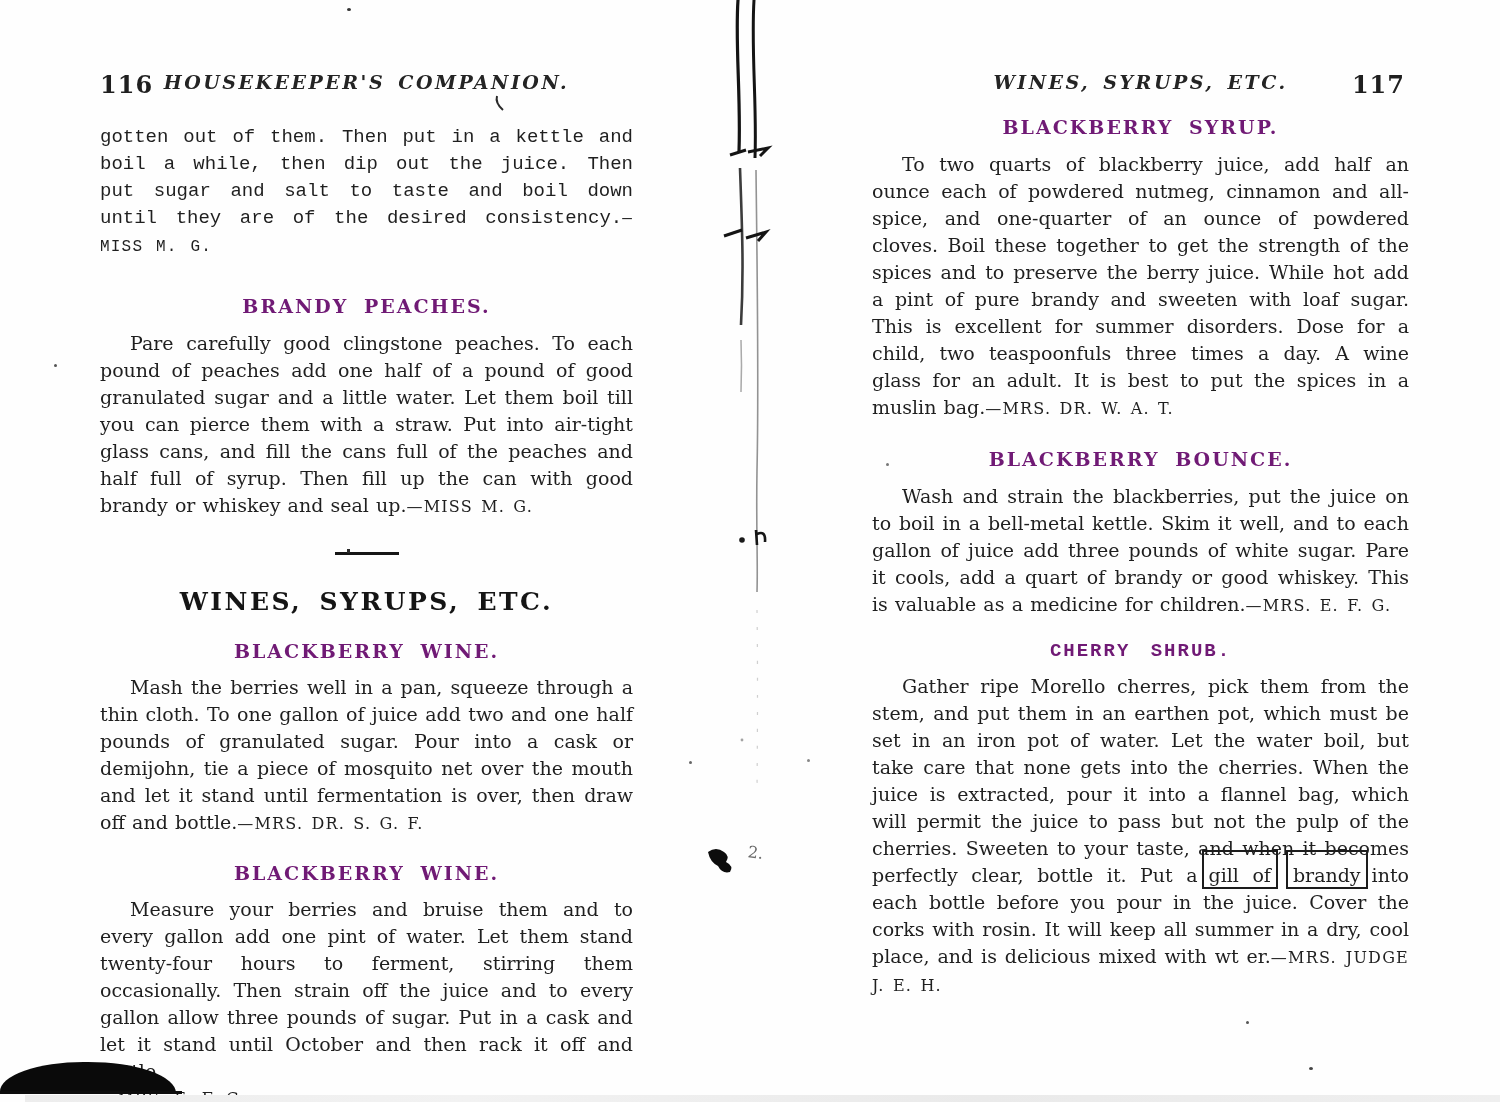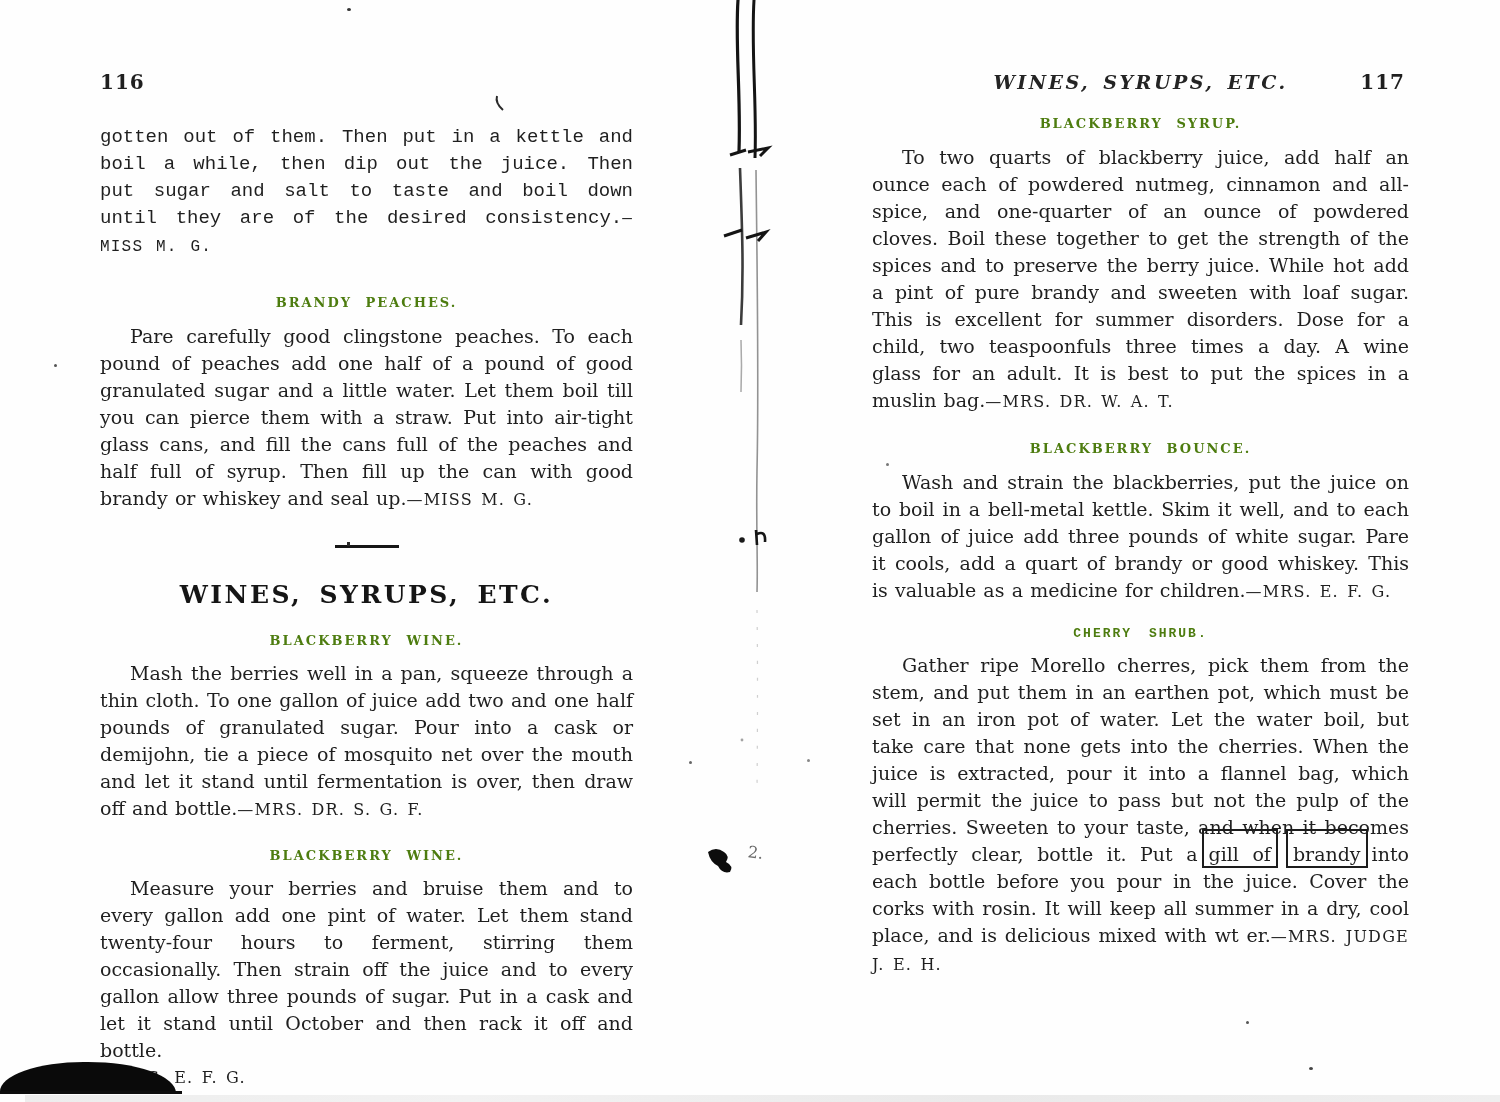--- a/index.html
+++ b/index.html
@@ -16,21 +16,21 @@
   .page-left  { left: 100px; width: 533px; }
   .page-right { left: 872px; width: 537px; }
 
   .page-head {
     position: relative;
     height: 30px;
     margin-bottom: 16px;
   }
   .page-num {
     position: absolute; top: 0;
-    font-weight: bold; font-size: 20px;
+    font-weight: bold; font-size: 24px;
     letter-spacing: 1px;
   }
   .page-num.left-pos  { left: 0; }
   .page-num.right-pos { right: 4px; }
   .running-head {
     position: absolute; top: 1px; left: 0; right: 0;
     text-align: center;
     font-style: italic; font-weight: bold;
     font-size: 19px; letter-spacing: 2.5px;
     word-spacing: 4px;
@@ -49,24 +49,24 @@
   .attribution {
     font-size: 16px;
     letter-spacing: 1.2px;
     word-spacing: 2px;
   }
   .attribution.block { display: block; text-align: left; text-indent: 0; }
 
   .recipe-heading {
     text-align: center;
     font-weight: bold;
-    font-size: 13px;
+    font-size: 19px;
     letter-spacing: 2px;
     word-spacing: 7px;
-    color: #4d7c0f;
+    color: #701a75;
     margin: 0;
   }
 
   .chapter-heading {
     text-align: center;
     font-weight: bold;
     font-size: 25px;
     letter-spacing: 2.5px;
     word-spacing: 6px;
     color: #151515;
@@ -126,20 +126,21 @@
     background: linear-gradient(to right, #ededed 0%, #f2f2f2 30%, #eaeaea 65%, #efefef 100%);
   }
 </style>
 </head>
 <body>
 
 <div class="page-col page-left">
 
   <div class="page-head">
     <span class="page-num left-pos">116</span>
+    <span class="running-head">HOUSEKEEPER'S COMPANION.</span>
   </div>
 
   <p class="para no-indent m-intro"><span>gotten out of them.  Then put in a kettle and boil a while, then dip out the juice.  Then put sugar and salt to taste and boil down until they are of the desired consistency.</span><span class="attribution">—MISS M. G.</span></p>
 
   <h3 class="recipe-heading h-brandy">BRANDY PEACHES.</h3>
 
   <p class="para"><span>Pare carefully good clingstone peaches.  To each pound of peaches add one half of a pound of good granulated sugar and a little water.  Let them boil till you can pierce them with a straw.  Put into air-tight glass cans, and fill the cans full of the peaches and half full of syrup.  Then fill up the can with good brandy or whiskey and seal up.</span><span class="attribution">—MISS M. G.</span></p>
 
   <div class="divider"></div>
 

